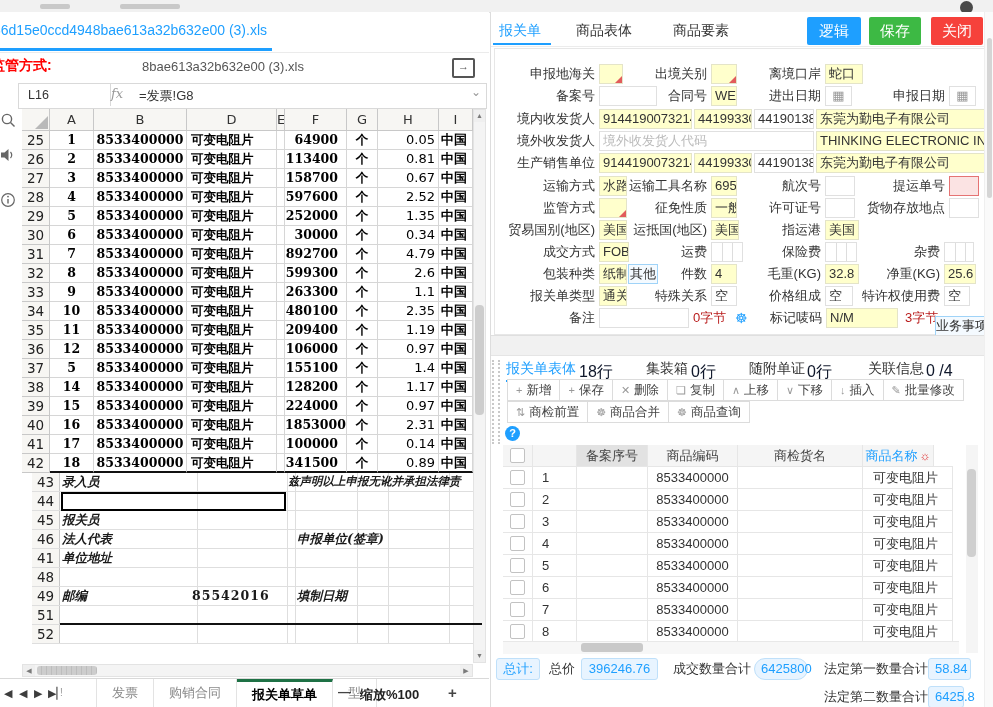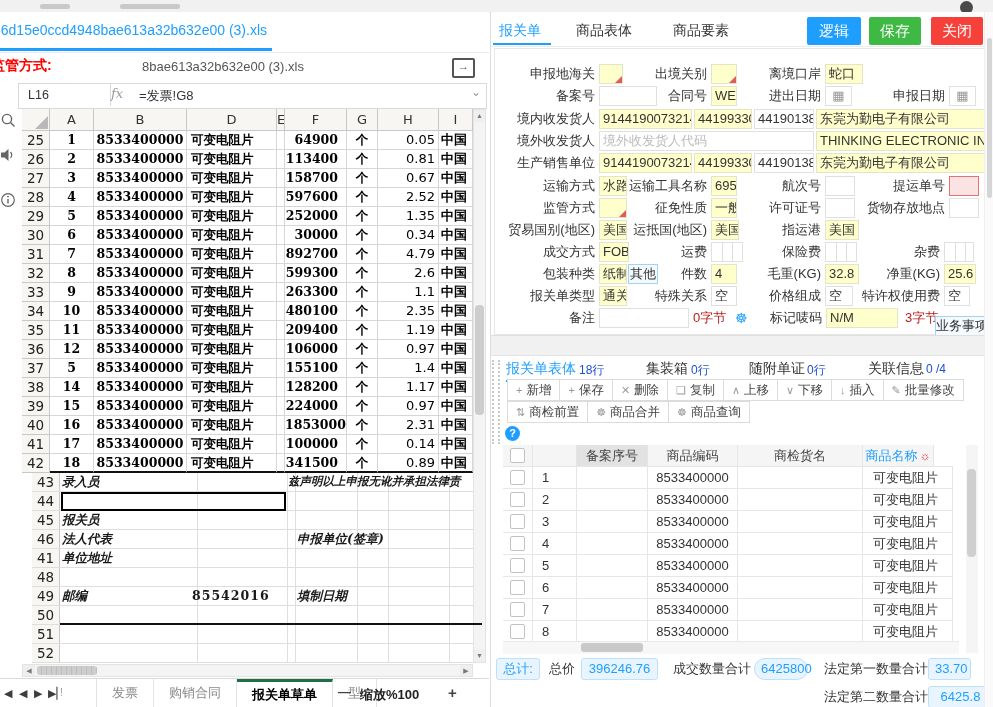--- a/index.html
+++ b/index.html
@@ -92,21 +92,21 @@
           background-position:10px 0,20px 0;background-repeat:no-repeat;}
   .ph{color:#BBB;}
   .mini-btn{position:absolute;height:20px;border:1px solid #9FD3F8;background:#F4FAFF;color:#333;font-size:13px;
             text-align:center;line-height:18px;box-sizing:border-box;}
   .byte-txt{position:absolute;font-size:13px;color:#b91c1c;height:20px;line-height:20px;white-space:nowrap;}
   .gear-ic{position:absolute;color:#1E9FFF;font-size:14px;height:20px;line-height:20px;}
   .band{position:absolute;left:0;top:323px;width:100%;height:19px;background:#F1F1F1;border-top:1px solid #DFDFDF;border-bottom:1px solid #E5E5E5;}
   .grip{position:absolute;left:1px;top:348px;height:84px;width:4px;border-left:2px dotted #C9C9C9;border-right:2px dotted #C9C9C9;}
   .ltab{position:absolute;top:348px;font-size:14px;color:#333;white-space:nowrap;}
   .ltab.act{color:#1E9FFF;}
-  .lcount{position:absolute;top:350px;font-size:12px;color:#1d4ed8;white-space:nowrap;}
+  .lcount{position:absolute;top:350px;font-size:16px;color:#0f172a;white-space:nowrap;}
   .ltab-underline{position:absolute;left:15px;top:368px;width:100px;height:2px;background:#1E9FFF;}
   .tbar{position:absolute;left:17px;display:flex;}
   .tbtn{height:22px;border:1px solid #DCDCDC;background:#fff;margin-left:-1px;padding:0 8px;font-size:12.5px;color:#444;
         line-height:21px;white-space:nowrap;box-sizing:border-box;}
   .tbtn .ic{color:#999;margin-right:4px;font-size:11px;}
   .help-ic{position:absolute;left:14px;top:414px;width:15px;height:15px;border-radius:50%;background:#1E9FFF;color:#fff;
            font-size:11px;font-weight:bold;text-align:center;line-height:15px;}
   #rtwrap{position:absolute;left:12px;top:433px;width:462px;height:208px;overflow:hidden;}
   .trow{display:flex;}
   .tc{flex:none;height:23px;border:1px solid #E6E6E6;margin-left:-1px;margin-top:-1px;line-height:22px;font-size:13px;
@@ -421,23 +421,20 @@
       <div class="lrow">
         <div class="lnum">48</div>
       </div>
       <div class="lrow">
         <div class="lnum">49</div>
         <span class="lt" style="left: 30px;">邮编</span>
         <span class="lt num" style="left: 160px;">85542016</span>
         <span class="lt" style="left: 265px;">填制日期</span>
       </div>
       <div class="lrow">
-        <div class="lnum">50</div>
-      </div>
-      <div class="lrow">
         <div class="lnum">51</div>
       </div>
       <div class="lrow">
         <div class="lnum">52</div>
       </div>
       <div class="selbox"></div>
       <div class="thickline"></div>
     </div>
 
   <div class="gvs">
@@ -705,20 +702,20 @@
   <div class="rt-vscroll">
       <div class="rt-vthumb"></div>
     </div>
 
   <span class="tot-box" style="left:5px;top:646px;width:44px;">总计:</span>
   <span class="tot-lbl" style="left:58px;top:646px;">总价</span>
   <span class="tot-box" style="left:90px;top:646px;width:77px;">396246.76</span>
   <span class="tot-lbl" style="left:182px;top:646px;">成交数量合计</span>
   <span class="tot-box" style="left:263px;top:646px;width:54px;border-radius:11px;">6425800</span>
   <span class="tot-lbl" style="left:333px;top:646px;">法定第一数量合计</span>
-  <span class="tot-box" style="left:437px;top:646px;width:43px;">33.70</span>
+  <span class="tot-box" style="left:437px;top:646px;width:43px;">58.84</span>
   <span class="tot-lbl" style="left:333px;top:674px;">法定第二数量合计</span>
-  <span class="tot-box" style="left:437px;top:674px;width:65px;">6425.8</span>
+  <span class="tot-box" style="left:437px;top:674px;width:36px;">6425.8</span>
 
   <div class="pg-scroll">
       <div class="pg-thumb"></div>
     </div>
 </div>
 
 </body></html>

